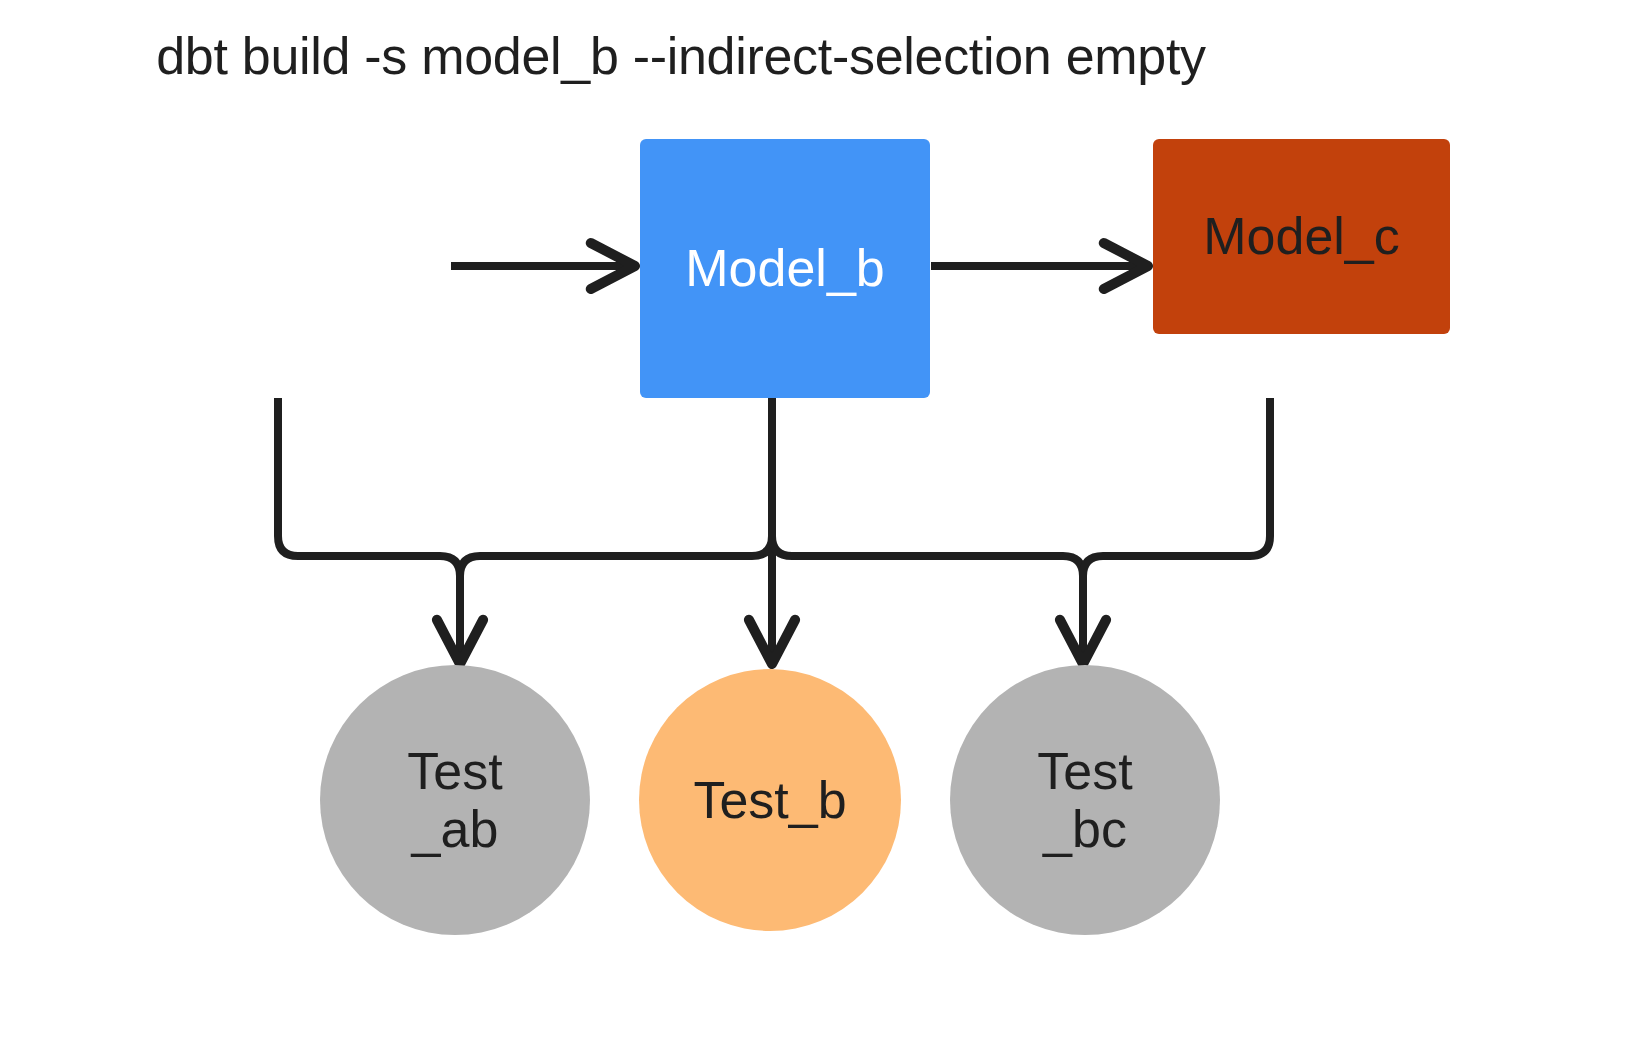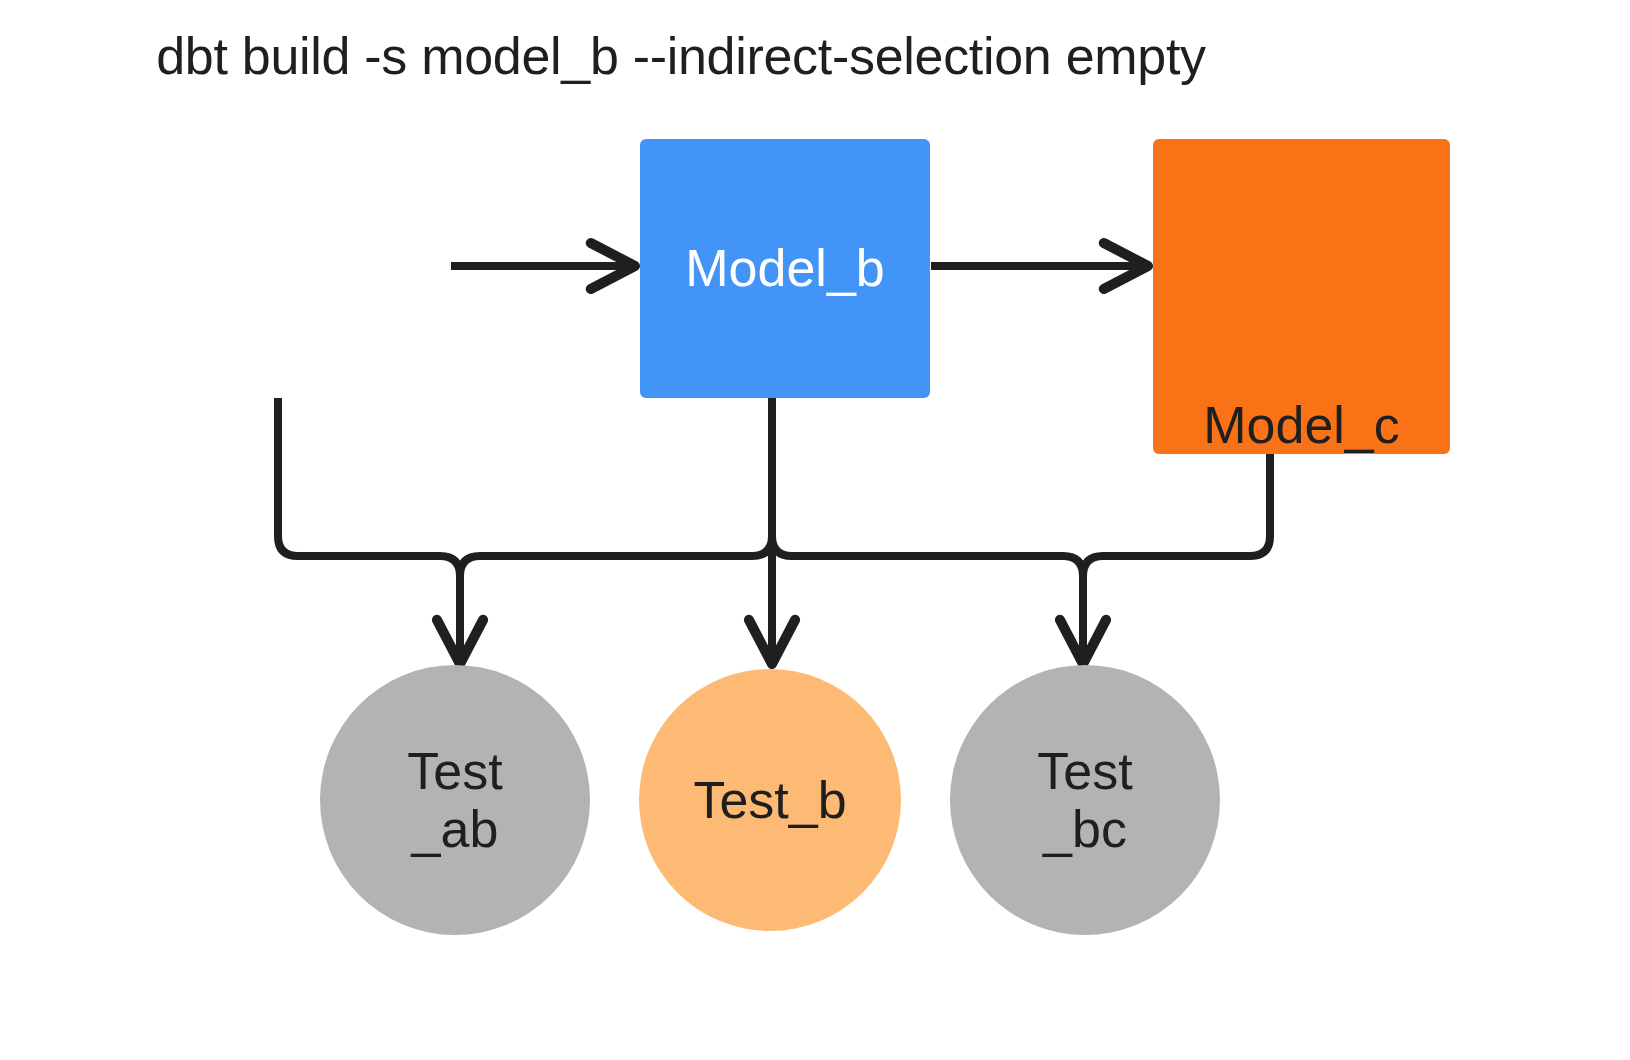--- a/index.html
+++ b/index.html
@@ -89,21 +89,21 @@
 
       <path d="M 1270 398 L 1270 536 Q 1270 556 1250 556 L 1103 556 Q 1083 556 1083 576"></path>
     </g>
   </svg>
 
 
   <div class="node model" style="left:640px; top:139px; width:290px; height:259px; background:#4294f7; color:#ffffff;">
     <span>Model_b</span>
   </div>
 
-  <div class="node model" style="left:1153px; top:139px; width:297px; height:315px; background:#f97316; color:#1f1f1f;align-items:flex-end;">
+  <div class="node model" style="left:1153px; top:139px; width:297px; height:195px; background:#c2410c; color:#1f1f1f;">
     <span>Model_c</span>
   </div>
 
   <div class="node test" style="left:320px; top:665px; width:270px; height:270px; background:#b3b3b3; color:#1f1f1f;">
     <span>Test
 _ab</span>
   </div>
 
   <div class="node test" style="left:639px; top:669px; width:262px; height:262px; background:#fdba74; color:#1f1f1f;">
     <span>Test_b</span>

